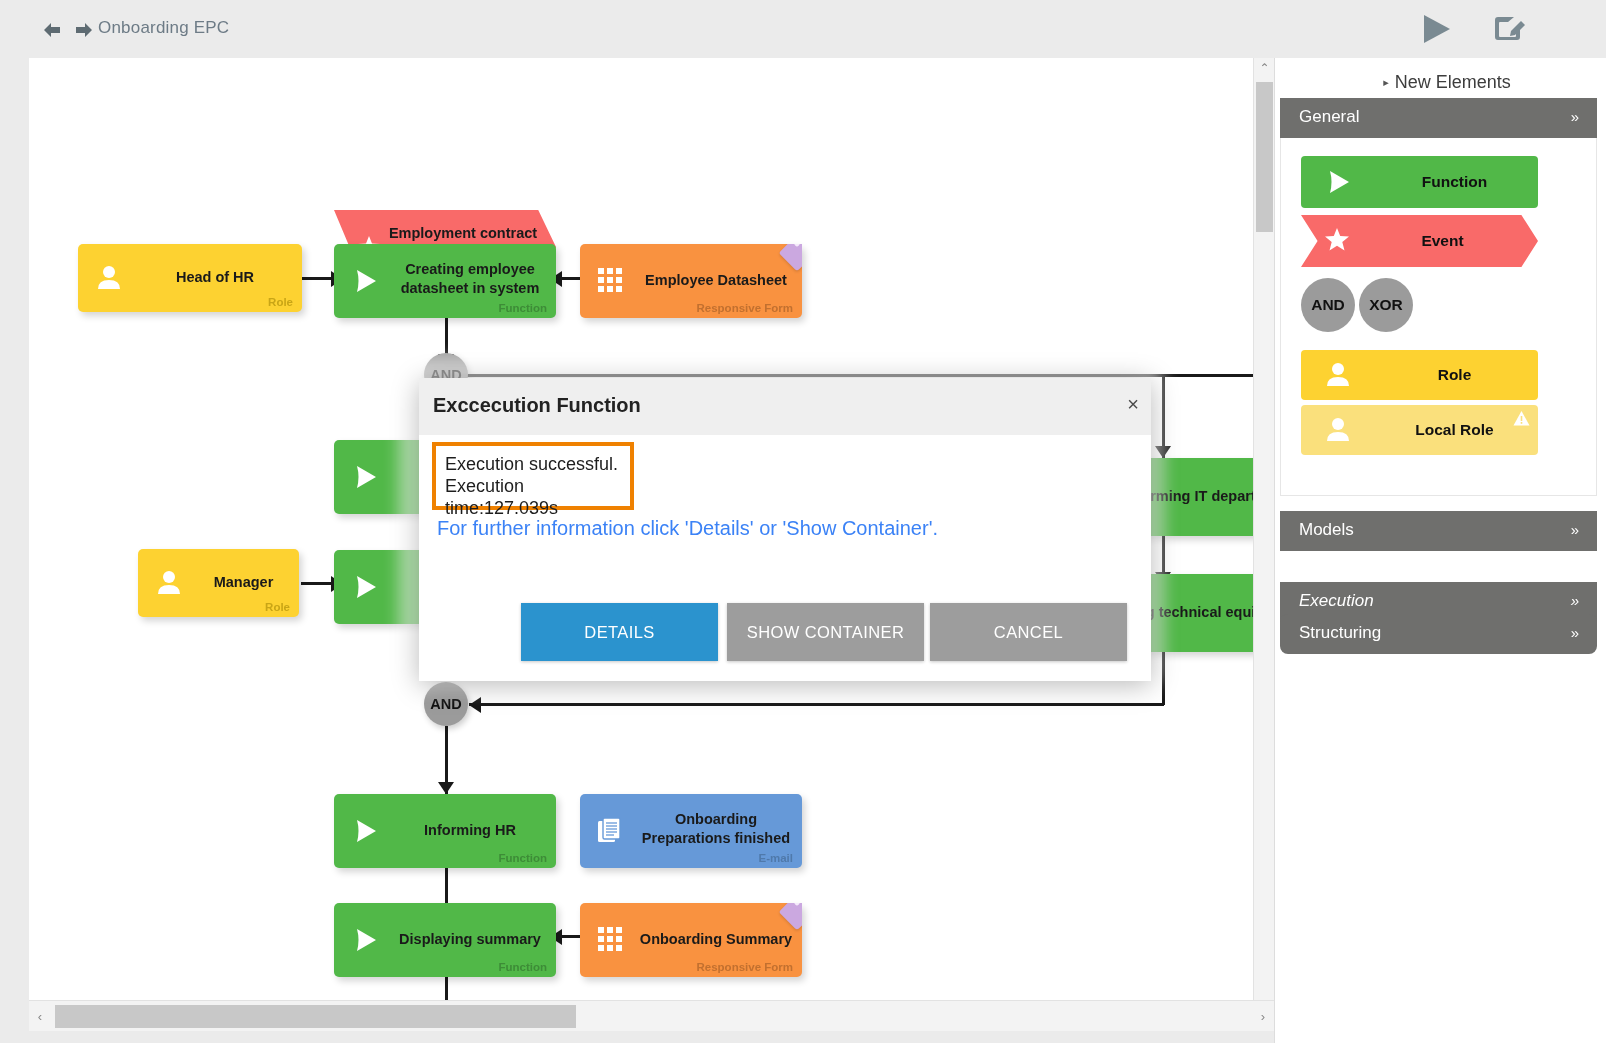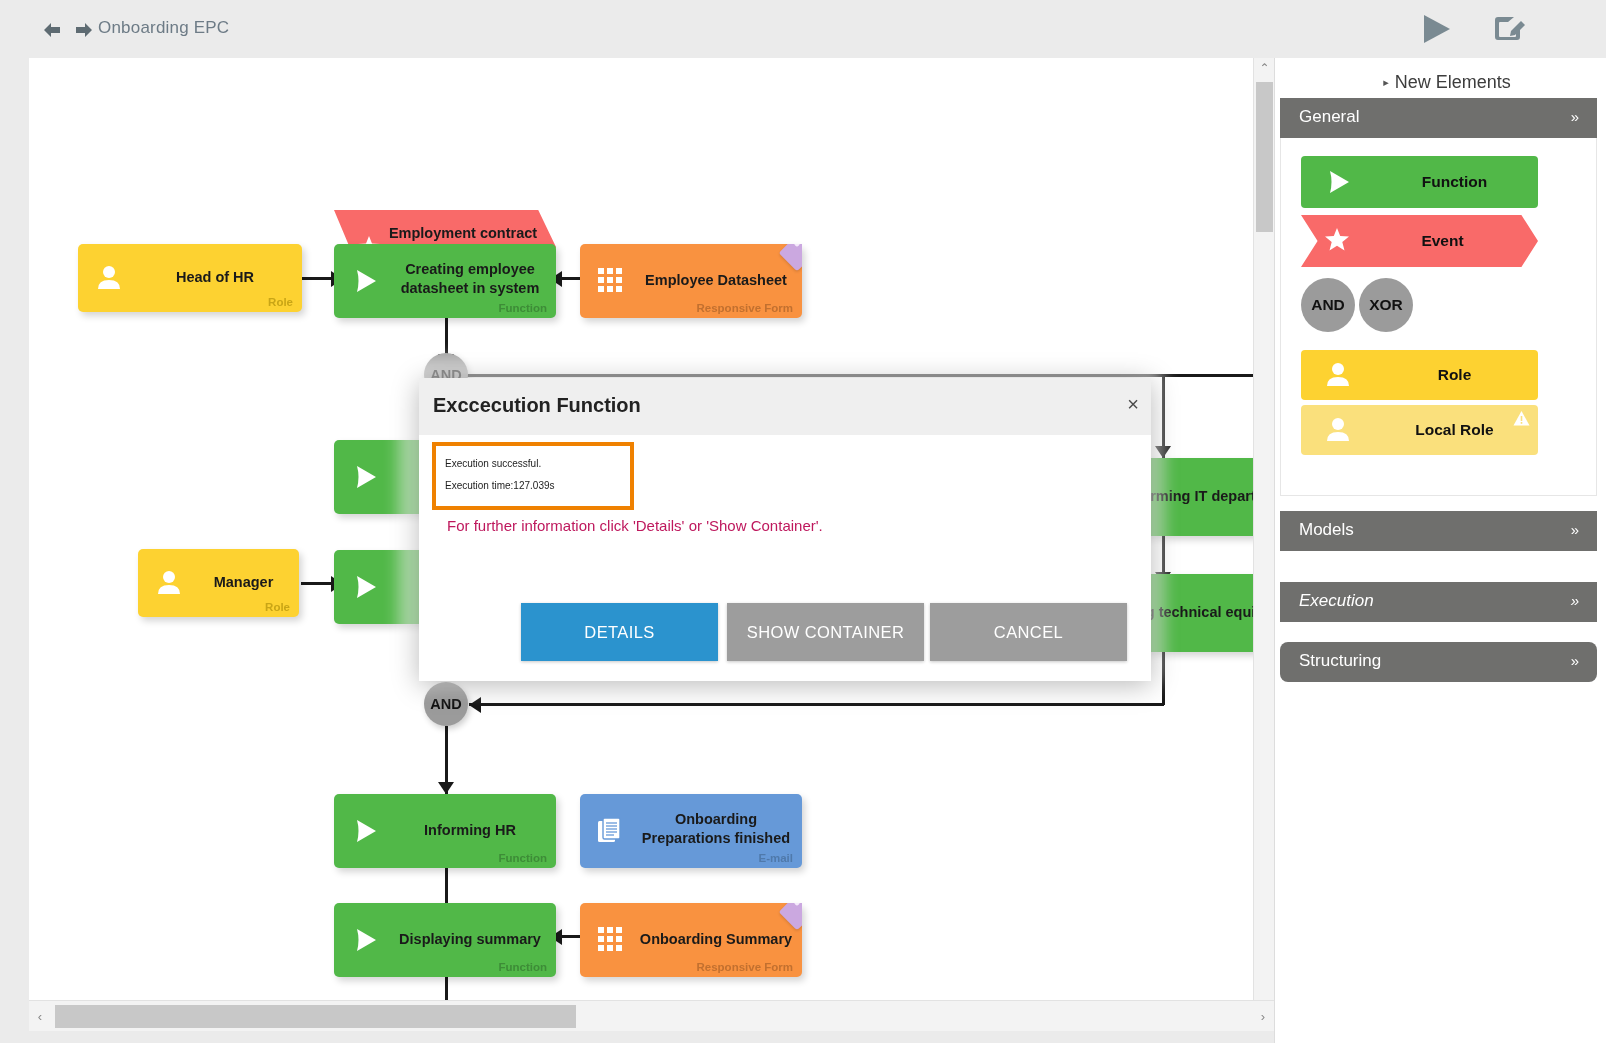--- a/index.html
+++ b/index.html
@@ -217,25 +217,25 @@
     line-height: 20px;
   }
   #status-box {
     position: absolute; left: 13px; top: 64px;
     width: 202px; height: 68px;
     border: 4px solid #ef8100;
     background: #fff;
     padding: 7px 8px 0 9px;
   }
   #status-box div {
-    font-size: 10px; color: #1d1d1d; line-height: 22px;
+    font-size: 18px; color: #1d1d1d; line-height: 22px;
   }
   #modal-info {
-    position: absolute; left: 28px; top: 139px;
-    font-size: 15px; color: #be185d;
+    position: absolute; left: 18px; top: 139px;
+    font-size: 20px; color: #3b82f6;
   }
   .mbtn {
     position: absolute;
     border: none;
     color: #fff;
     font-size: 16.5px;
     font-family: "Liberation Sans", sans-serif;
     letter-spacing: .4px;
     cursor: pointer;
     box-shadow: 0 1px 3px rgba(0,0,0,.22);
@@ -323,21 +323,21 @@
   #pal-localrole {
     left: 20px; top: 267px; width: 237px; height: 50px;
     background: #fae07c;
   }
   #pal-localrole .warn {
     position: absolute; right: 8px; top: 5px;
     width: 17px; height: 17px;
   }
   #sec-models     { top: 453px; }
   #sec-execution  { top: 524px; font-style: italic; }
-  #sec-structuring{ top: 584px; border-radius: 8px; }
+  #sec-structuring{ top: 556px; border-radius: 8px; }
 
   svg { overflow: visible; }
 </style>
 </head>
 <body>
 
 <div id="topbar">
   <div class="nav-arrow" id="back-arrow">
     <svg width="28" height="28" viewBox="0 0 28 28">
         <path d="M13 7 L6 14 L13 21 L13 17 L22 17 L22 11 L13 11 Z" fill="#5e6b72"></path>

